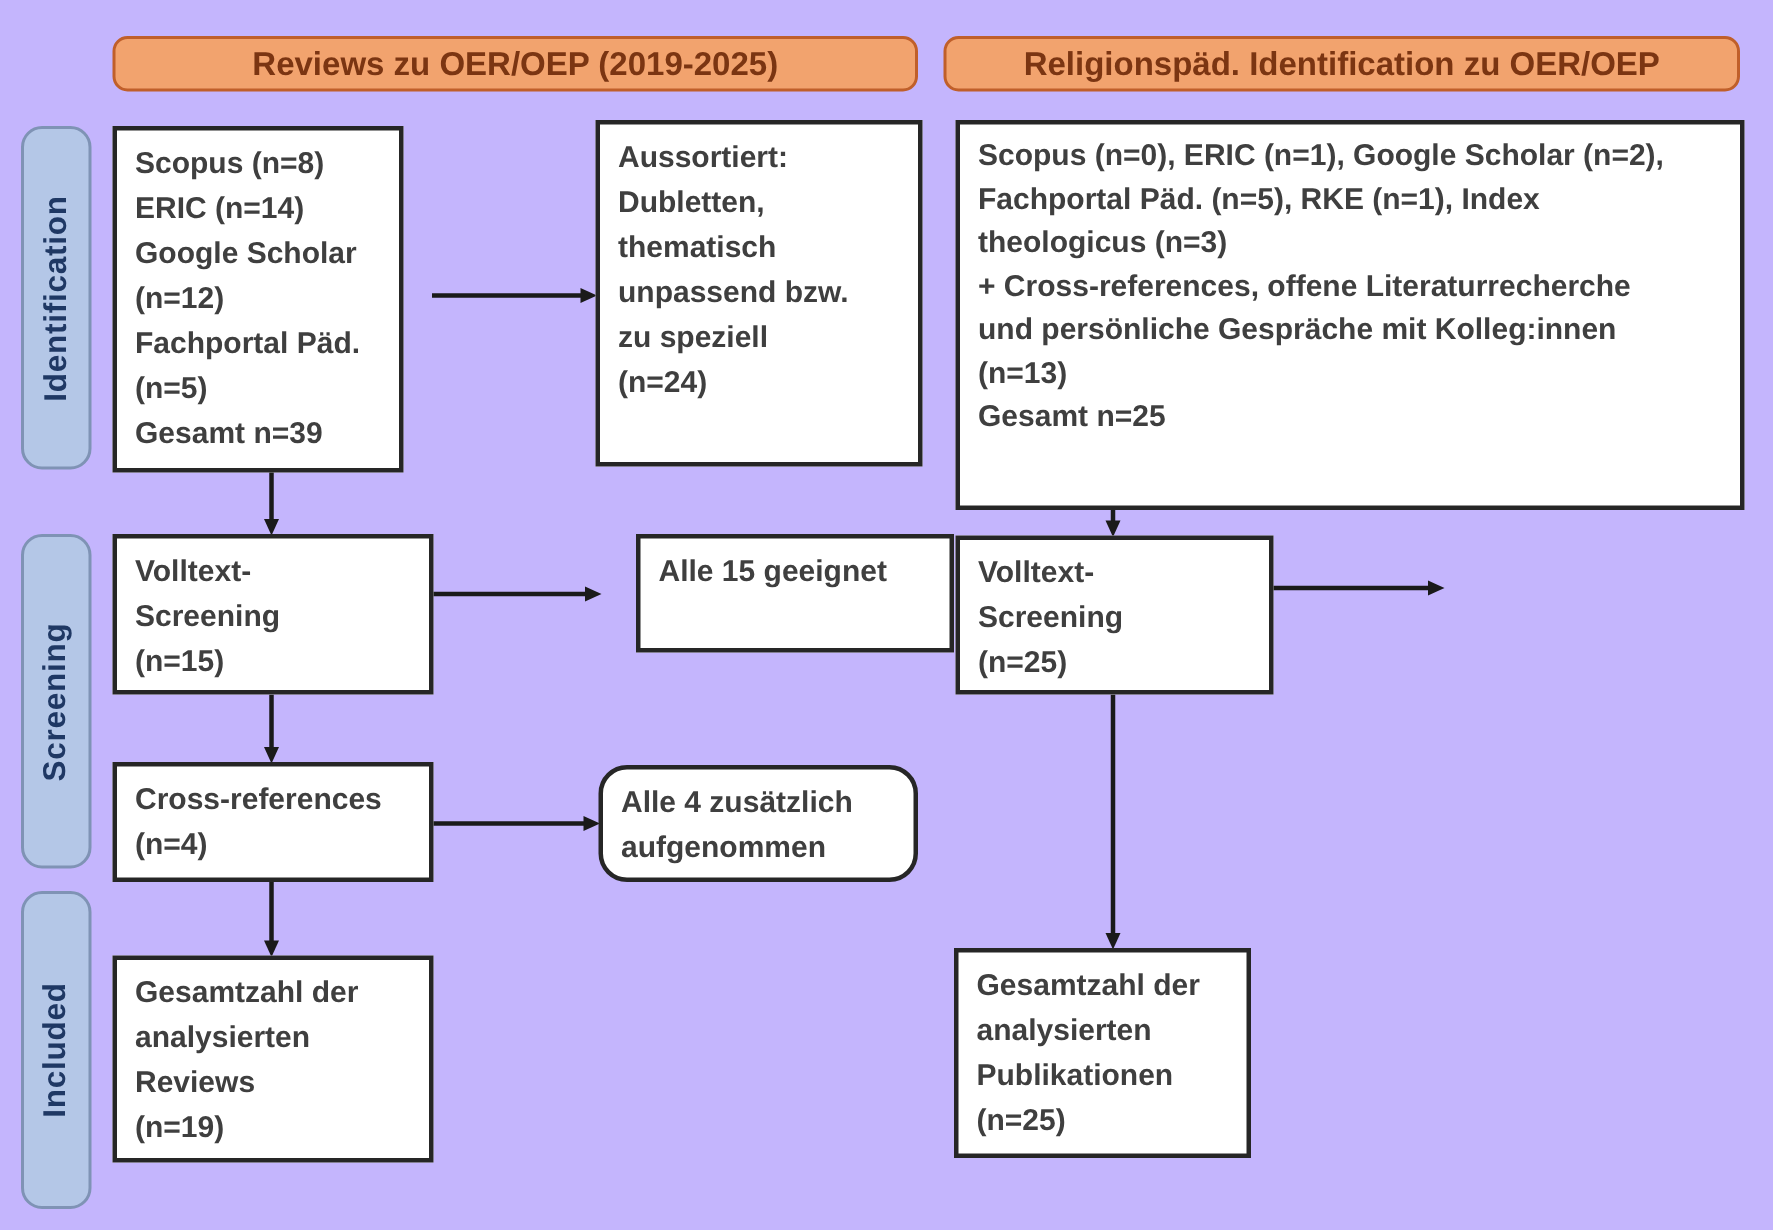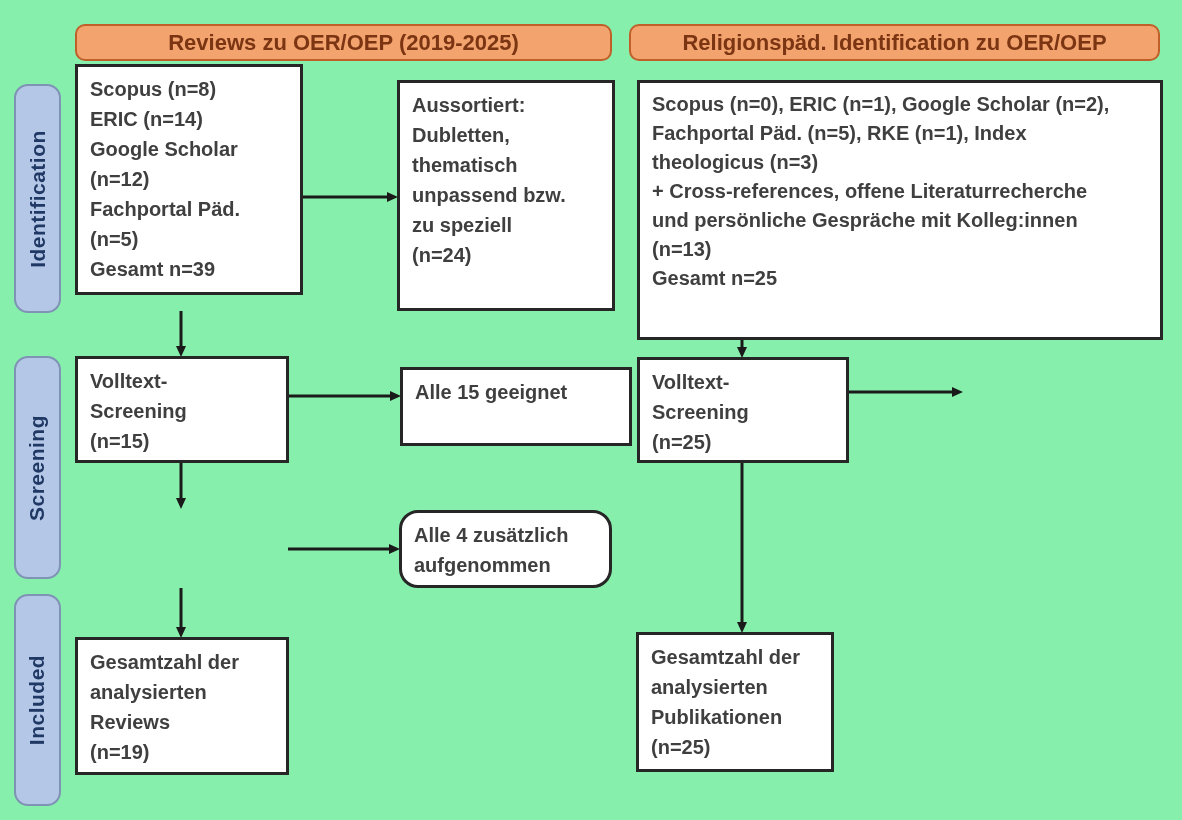--- a/index.html
+++ b/index.html
@@ -1,19 +1,19 @@
 <!DOCTYPE html>
 <html style="--header-fill: #F2A36E; --header-border: #C05F2A; --header-text: #7B3512; --stage-fill: #B4C7E7; --stage-border: #7F93B5; --stage-text: #1F3864; --box-border: #262626; --box-text: #3F3F3F; --arrow: #1A1A1A;"><head>
 <meta charset="utf-8">
 <style>
   html,body{margin:0;padding:0;background:#ffffff;}
   .canvas{
     position:relative;
     width:1182px;height:820px;
-    background:#86efac;
+    background:#c4b5fd;
     font-family:"Liberation Sans", sans-serif;
     overflow:hidden;
   }
   .arrow-layer{position:absolute;left:0;top:0;width:1182px;height:820px;pointer-events:none;}
   .hdr{
     position:absolute;
     display:flex;align-items:center;justify-content:center;
     background:var(--header-fill,#F2A36E);
     border:2px solid var(--header-border,#C05F2A);
     border-radius:10px;
@@ -45,24 +45,24 @@
   .box{
     position:absolute;
     background:#ffffff;
     border:3px solid var(--box-border,#262626);
     color:var(--box-text,#3F3F3F);
     font-size:20px;line-height:30px;font-weight:700;
     padding:7px 12px;
     white-space:pre-line;
     box-sizing:border-box;
   }
-  .box-a {left:75px; top:64px; width:228px;height:231px;}
+  .box-a {left:75px; top:84px; width:194px;height:231px;}
   .box-b {left:397px;top:80px; width:218px;height:231px;}
   .box-c {left:75px; top:356px;width:214px;height:107px;}
-  .box-d {left:400px;top:356px;width:232px;height:79px;margin-top:11px;}
+  .box-d {left:424px;top:356px;width:212px;height:79px;}
   .box-e {left:75px; top:508px;width:214px;height:80px;}
   .box-f {left:399px;top:510px;width:213px;height:78px;border-radius:19px;}
   .box-g {left:75px; top:637px;width:214px;height:138px;}
   .box-h {left:637px;top:80px; width:526px;height:260px;line-height:29px;}
   .box-c2{left:637px;top:357px;width:212px;height:106px;}
   .box-d2{left:962px;top:355px;width:204px;height:78px;}
   .box-g2{left:636px;top:632px;width:198px;height:140px;}
   .arrow{stroke:var(--arrow,#1A1A1A);stroke-width:3;fill:none;}
 </style>
 </head>
@@ -114,20 +114,22 @@
   <div class="box box-b">Aussortiert:
 Dubletten,
 thematisch
 unpassend bzw.
 zu speziell
 (n=24)</div>
   <div class="box box-c">Volltext-
 Screening
 (n=15)</div>
   <div class="box box-d">Alle 15 geeignet</div>
+  <div class="box box-e">Cross-references
+(n=4)</div>
   <div class="box box-f">Alle 4 zusätzlich
 aufgenommen</div>
   <div class="box box-g">Gesamtzahl der
 analysierten
 Reviews
 (n=19)</div>
   <div class="box box-h">Scopus (n=0), ERIC (n=1), Google Scholar (n=2),
 Fachportal Päd. (n=5), RKE (n=1), Index
 theologicus (n=3)
 + Cross-references, offene Literaturrecherche

